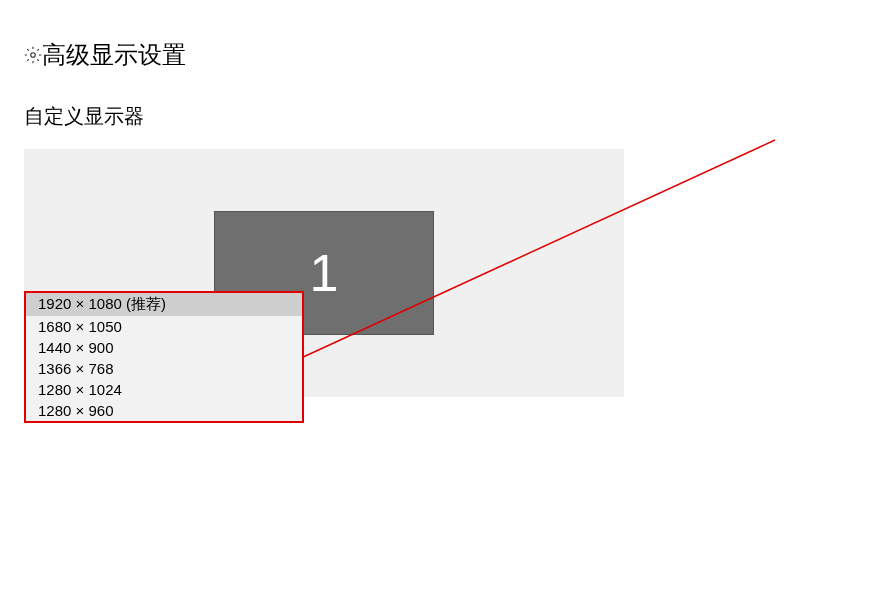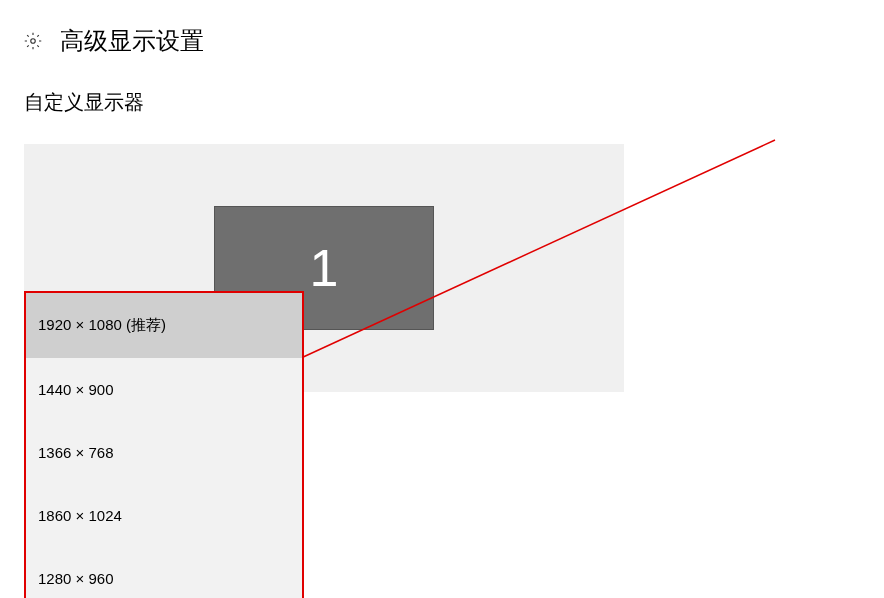--- a/index.html
+++ b/index.html
@@ -7,40 +7,39 @@
       font-family: "Microsoft YaHei", "Segoe UI", sans-serif;
       background: #ffffff;
       width: 884px;
       height: 598px;
       position: relative;
       overflow: hidden;
     }
     .header {
       display: flex;
       align-items: center;
-      padding: 25px 24px 8px;
-      gap: 18px;
+      padding: 39px 24px 8px;
     }
     .gear-icon {
       width: 18px;
       height: 18px;
       display: flex;
       align-items: center;
       justify-content: center;
     }
     .page-title {
       font-size: 24px;
       font-weight: 400;
       color: #000;
     }
     .section-title {
       font-size: 20px;
       font-weight: 400;
       color: #000;
-      padding: 24px 24px 28px;
+      padding: 24px 24px 19px;
     }
     .display-preview {
       margin-left: 24px;
       width: 600px;
       height: 248px;
       background: #f0f0f0;
       position: relative;
       display: flex;
       align-items: center;
       justify-content: center;
@@ -63,21 +62,21 @@
     .dropdown {
       position: absolute;
       left: 24px;
       top: 291px;
       width: 280px;
       background: #f2f2f2;
       border: 2px solid #e00000;
       z-index: 10;
     }
     .dropdown-item {
-      padding: 23px 12px;
+      padding: 2px 12px;
       font-size: 15px;
       color: #000;
       cursor: pointer;
     }
     .dropdown-item.selected {
       background: #cfcfcf;
     }
     .annotation-arrow {
       position: absolute;
       pointer-events: none;
@@ -100,23 +99,24 @@
 <h2 class="section-title">自定义显示器</h2>
 
 <div class="display-preview">
   <div class="monitor-box">
     <span class="monitor-number">1</span>
   </div>
 </div>
 
 <div class="dropdown" id="dropdown">
     <div class="dropdown-item selected">1920 × 1080 (推荐)</div>
+    <div class="dropdown-item">1680 × 1050</div>
     <div class="dropdown-item">1440 × 900</div>
     <div class="dropdown-item">1366 × 768</div>
-    <div class="dropdown-item">1860 × 1024</div>
+    <div class="dropdown-item">1280 × 1024</div>
     <div class="dropdown-item">1280 × 960</div>
   </div>
 
 <svg class="annotation-arrow" width="884" height="598" style="left:0;top:0;">
   <defs>
     <marker id="arrowhead" markerWidth="12" markerHeight="10" refX="11" refY="5" orient="auto">
       <polygon points="0 0, 12 5, 0 10" fill="#e00000"></polygon>
     </marker>
   </defs>
   <line x1="775" y1="140" x2="275" y2="370" stroke="#e00000" stroke-width="1.5" marker-end="url(#arrowhead)"></line>

